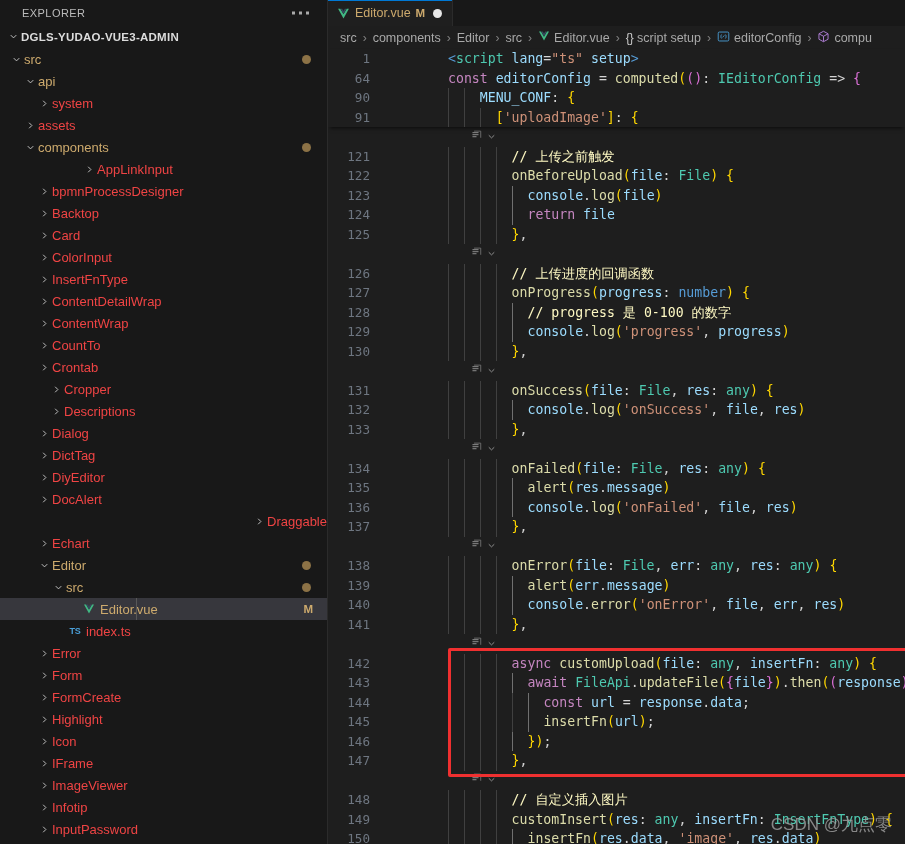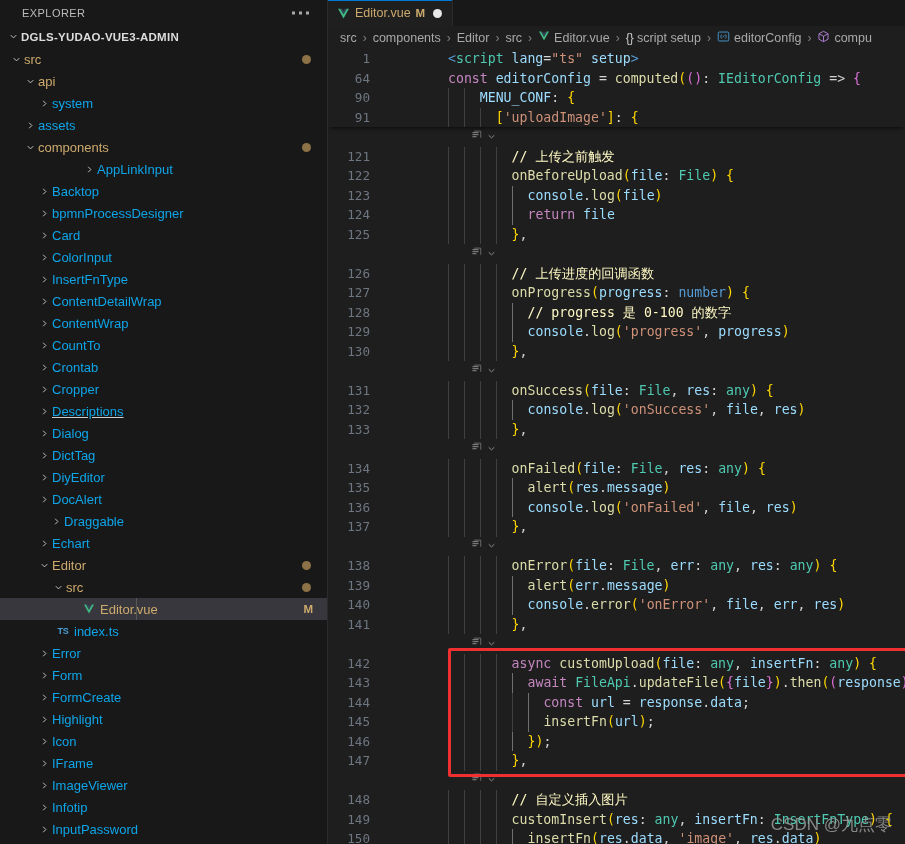--- a/index.html
+++ b/index.html
@@ -54,21 +54,21 @@
     font-size: 13px; color: #cccccc;
     white-space: nowrap;
   }
   .row.selected { background: #37373d; }
   .row .twisty {
     width: 16px; flex: 0 0 16px;
     display: flex; align-items: center; justify-content: center;
     color: #c5c5c5;
   }
   .row .twisty svg { display: block; }
-  .row .fname { color: #0ea5e9; }
+  .row .fname { color: #ef4444; }
   .row.folder-open > .fname { color: #cdaa6d; }
   .row.vuefile > .fname { color: #cdaa6d; }
   .row .ficon {
     width: 18px; flex: 0 0 18px;
     display: flex; align-items: center; justify-content: center;
     margin-right: 2px;
   }
   .row .badge-m {
     position: absolute; right: 14px;
     font-size: 11.5px; font-weight: bold; color: #cdaa6d;
@@ -248,36 +248,36 @@
             </svg>
           </span>
           <span class="fname">AppLinkInput</span>
         </div>
         <div class="row" style="padding-left: 36px;">
           <span class="twisty">
             <svg width="11" height="11" viewBox="0 0 16 16">
               <path d="M6 4l4 4-4 4" fill="none" stroke="#c5c5c5" stroke-width="1.4"></path>
             </svg>
           </span>
+          <span class="fname">bpmnProcessDesigner</span>
+        </div>
+        <div class="row" style="padding-left: 36px;">
+          <span class="twisty">
+            <svg width="11" height="11" viewBox="0 0 16 16">
+              <path d="M6 4l4 4-4 4" fill="none" stroke="#c5c5c5" stroke-width="1.4"></path>
+            </svg>
+          </span>
           <span class="fname">Backtop</span>
         </div>
         <div class="row" style="padding-left: 36px;">
           <span class="twisty">
             <svg width="11" height="11" viewBox="0 0 16 16">
               <path d="M6 4l4 4-4 4" fill="none" stroke="#c5c5c5" stroke-width="1.4"></path>
             </svg>
           </span>
-          <span class="fname">bpmnProcessDesigner</span>
-        </div>
-        <div class="row" style="padding-left: 36px;">
-          <span class="twisty">
-            <svg width="11" height="11" viewBox="0 0 16 16">
-              <path d="M6 4l4 4-4 4" fill="none" stroke="#c5c5c5" stroke-width="1.4"></path>
-            </svg>
-          </span>
           <span class="fname">Card</span>
         </div>
         <div class="row" style="padding-left: 36px;">
           <span class="twisty">
             <svg width="11" height="11" viewBox="0 0 16 16">
               <path d="M6 4l4 4-4 4" fill="none" stroke="#c5c5c5" stroke-width="1.4"></path>
             </svg>
           </span>
           <span class="fname">ColorInput</span>
         </div>
@@ -314,29 +314,29 @@
           <span class="fname">CountTo</span>
         </div>
         <div class="row" style="padding-left: 36px;">
           <span class="twisty">
             <svg width="11" height="11" viewBox="0 0 16 16">
               <path d="M6 4l4 4-4 4" fill="none" stroke="#c5c5c5" stroke-width="1.4"></path>
             </svg>
           </span>
           <span class="fname">Crontab</span>
         </div>
-        <div class="row" style="padding-left: 36px;">
+        <div class="row" style="padding-left: 48px;">
           <span class="twisty">
             <svg width="11" height="11" viewBox="0 0 16 16">
               <path d="M6 4l4 4-4 4" fill="none" stroke="#c5c5c5" stroke-width="1.4"></path>
             </svg>
           </span>
           <span class="fname">Cropper</span>
         </div>
-        <div class="row" style="padding-left: 36px; text-decoration: underline;">
+        <div class="row" style="padding-left: 48px;">
           <span class="twisty">
             <svg width="11" height="11" viewBox="0 0 16 16">
               <path d="M6 4l4 4-4 4" fill="none" stroke="#c5c5c5" stroke-width="1.4"></path>
             </svg>
           </span>
           <span class="fname">Descriptions</span>
         </div>
         <div class="row" style="padding-left: 36px;">
           <span class="twisty">
             <svg width="11" height="11" viewBox="0 0 16 16">
@@ -362,21 +362,21 @@
           <span class="fname">DiyEditor</span>
         </div>
         <div class="row" style="padding-left: 36px;">
           <span class="twisty">
             <svg width="11" height="11" viewBox="0 0 16 16">
               <path d="M6 4l4 4-4 4" fill="none" stroke="#c5c5c5" stroke-width="1.4"></path>
             </svg>
           </span>
           <span class="fname">DocAlert</span>
         </div>
-        <div class="row" style="padding-left: 48px;">
+        <div class="row" style="padding-left: 48px; justify-content: flex-end;">
           <span class="twisty">
             <svg width="11" height="11" viewBox="0 0 16 16">
               <path d="M6 4l4 4-4 4" fill="none" stroke="#c5c5c5" stroke-width="1.4"></path>
             </svg>
           </span>
           <span class="fname">Draggable</span>
         </div>
         <div class="row" style="padding-left: 36px;">
           <span class="twisty">
             <svg width="11" height="11" viewBox="0 0 16 16">
@@ -407,21 +407,21 @@
           <span class="twisty"></span>
           <span class="ficon">
             <svg width="12" height="12" viewBox="0 0 24 24">
               <path d="M2 3h4l6 10.5L18 3h4L12 21z" fill="#41b883"></path>
               <path d="M6.5 3h3L12 7.2 14.5 3h3L12 12.8z" fill="#35495e"></path>
             </svg>
           </span>
           <span class="fname">Editor.vue</span>
           <span class="badge-m">M</span>
         </div>
-        <div class="row" style="padding-left: 38px;">
+        <div class="row" style="padding-left: 50px;">
           <span class="twisty"></span>
           <span class="ficon">
             <span class="ts-icon">TS</span>
           </span>
           <span class="fname">index.ts</span>
         </div>
         <div class="row" style="padding-left: 36px;">
           <span class="twisty">
             <svg width="11" height="11" viewBox="0 0 16 16">
               <path d="M6 4l4 4-4 4" fill="none" stroke="#c5c5c5" stroke-width="1.4"></path>

